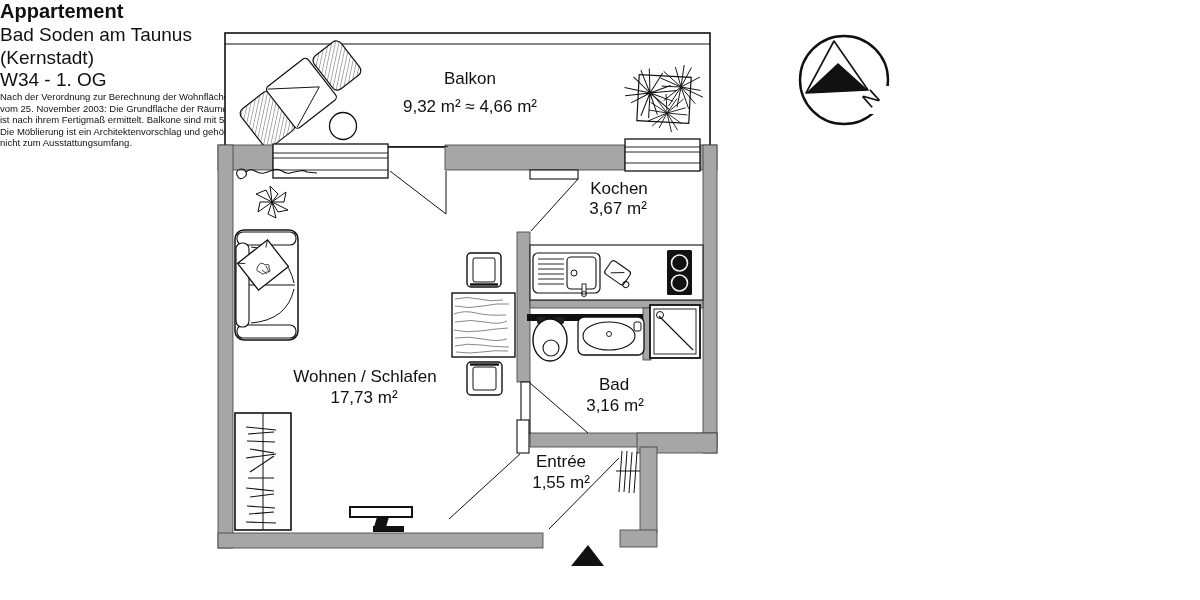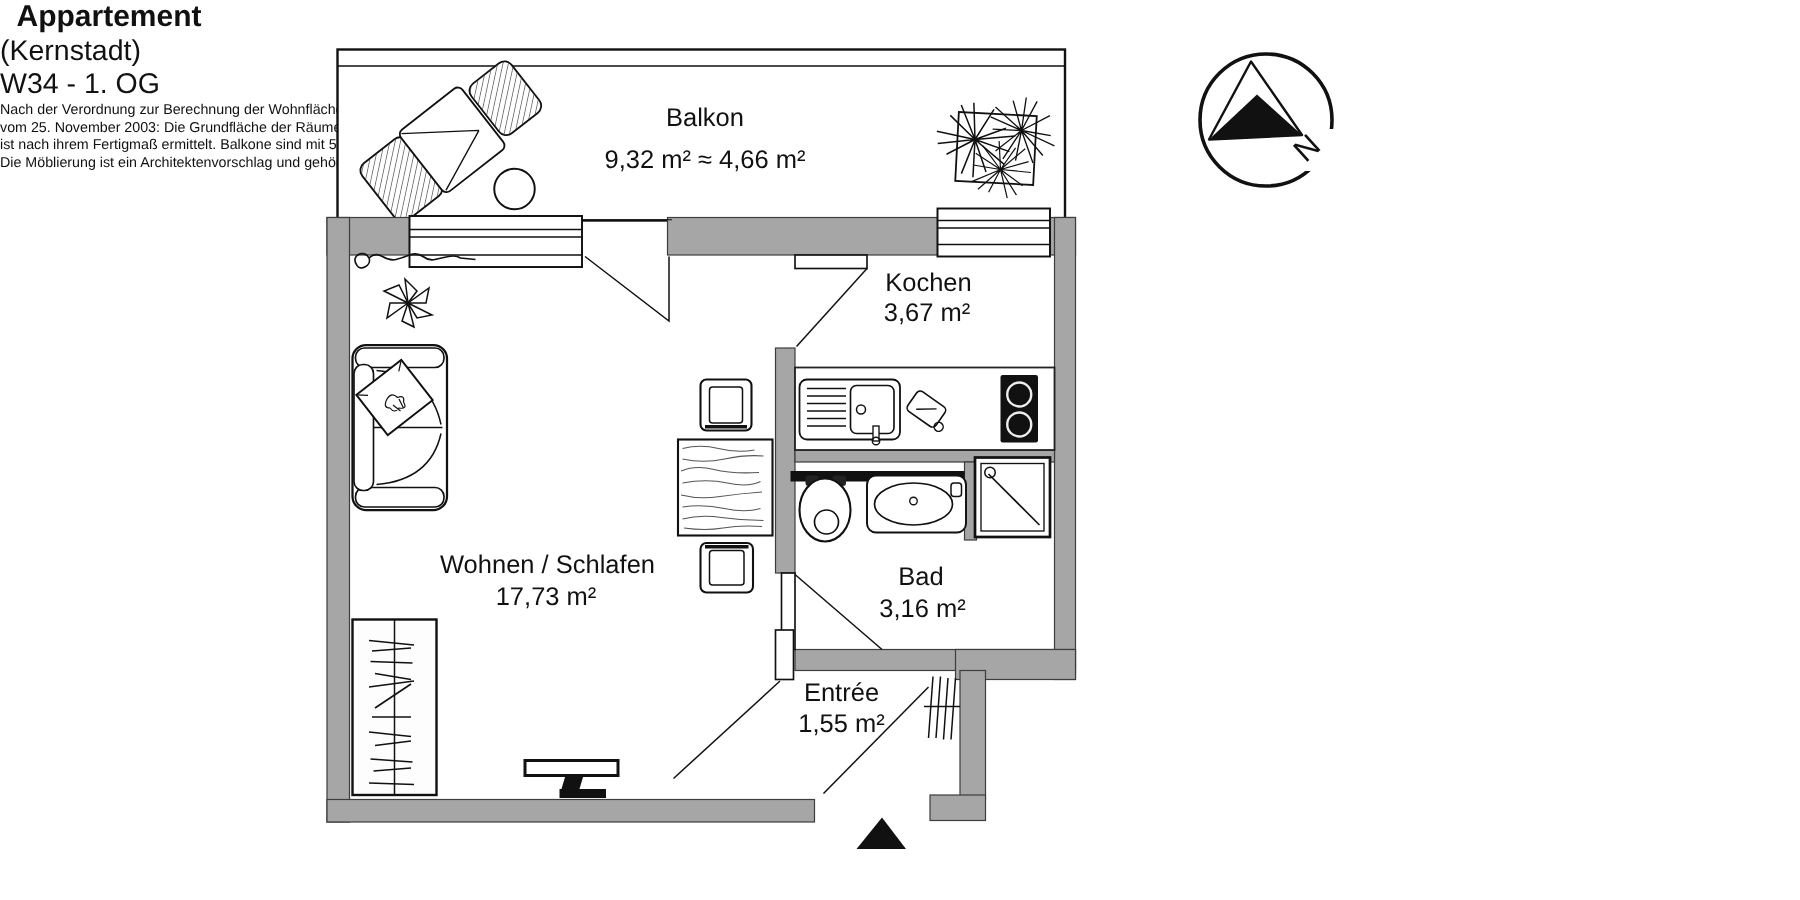--- a/index.html
+++ b/index.html
@@ -5,21 +5,21 @@
   html,body{margin:0;padding:0;background:#ffffff;}
   body{width:1200px;height:600px;overflow:hidden;position:relative;
        font-family:"Liberation Sans","DejaVu Sans",sans-serif;color:#111;}
   .canvas{position:absolute;inset:0;}
   svg{position:absolute;left:0;top:0;}
   svg text{font-family:"Liberation Sans","DejaVu Sans",sans-serif;fill:#111;}
   .rl{font-size:17px;text-anchor:middle;}
   .north{font-size:21px;text-anchor:middle;}
   .info div{position:static;}
   .abs{position:absolute;}
-  .title{left:787px;top:188px;font-size:20px;font-weight:bold;padding-left:11px;}
+  .title{left:787px;top:188px;font-size:20px;font-weight:bold;}
   .loc{left:787px;top:233px;font-size:19px;line-height:23px;}
   .unit{left:787px;top:325px;font-size:19px;}
   .note{left:787px;font-size:9.5px;line-height:11.6px;width:250px;}
   .n1{top:476px;} .n2{top:528px;}
 </style>
 </head>
 <body>
 
 <div class="canvas">
 
@@ -210,26 +210,28 @@
     <rect x="857" y="86" width="32" height="28" fill="#fff"></rect>
     <polygon points="834,41 868,90 806,93" fill="#fff" stroke="#111" stroke-width="1.6" stroke-linejoin="round"></polygon>
     <polygon points="806,93 868,90 838,63" fill="#111"></polygon>
     <text class="north" transform="translate(876,104) rotate(-42)">N</text>
   </g>
 </svg>
 
 <div class="info">
   <div class="abs title">Appartement</div>
   <div class="abs loc">
+    <div>Bad Soden am Taunus</div>
     <div>(Kernstadt)</div>
   </div>
   <div class="abs unit">W34 - 1. OG</div>
   <div class="abs note n1">
     <div>Nach der Verordnung zur Berechnung der Wohnfläche</div>
     <div>vom 25. November 2003: Die Grundfläche der Räume</div>
     <div>ist nach ihrem Fertigmaß ermittelt. Balkone sind mit 50%</div>
   </div>
   <div class="abs note n2">
     <div>Die Möblierung ist ein Architektenvorschlag und gehört</div>
+    <div>nicht zum Ausstattungsumfang.</div>
   </div>
 </div>
 
 </div>
 
 </body></html>

